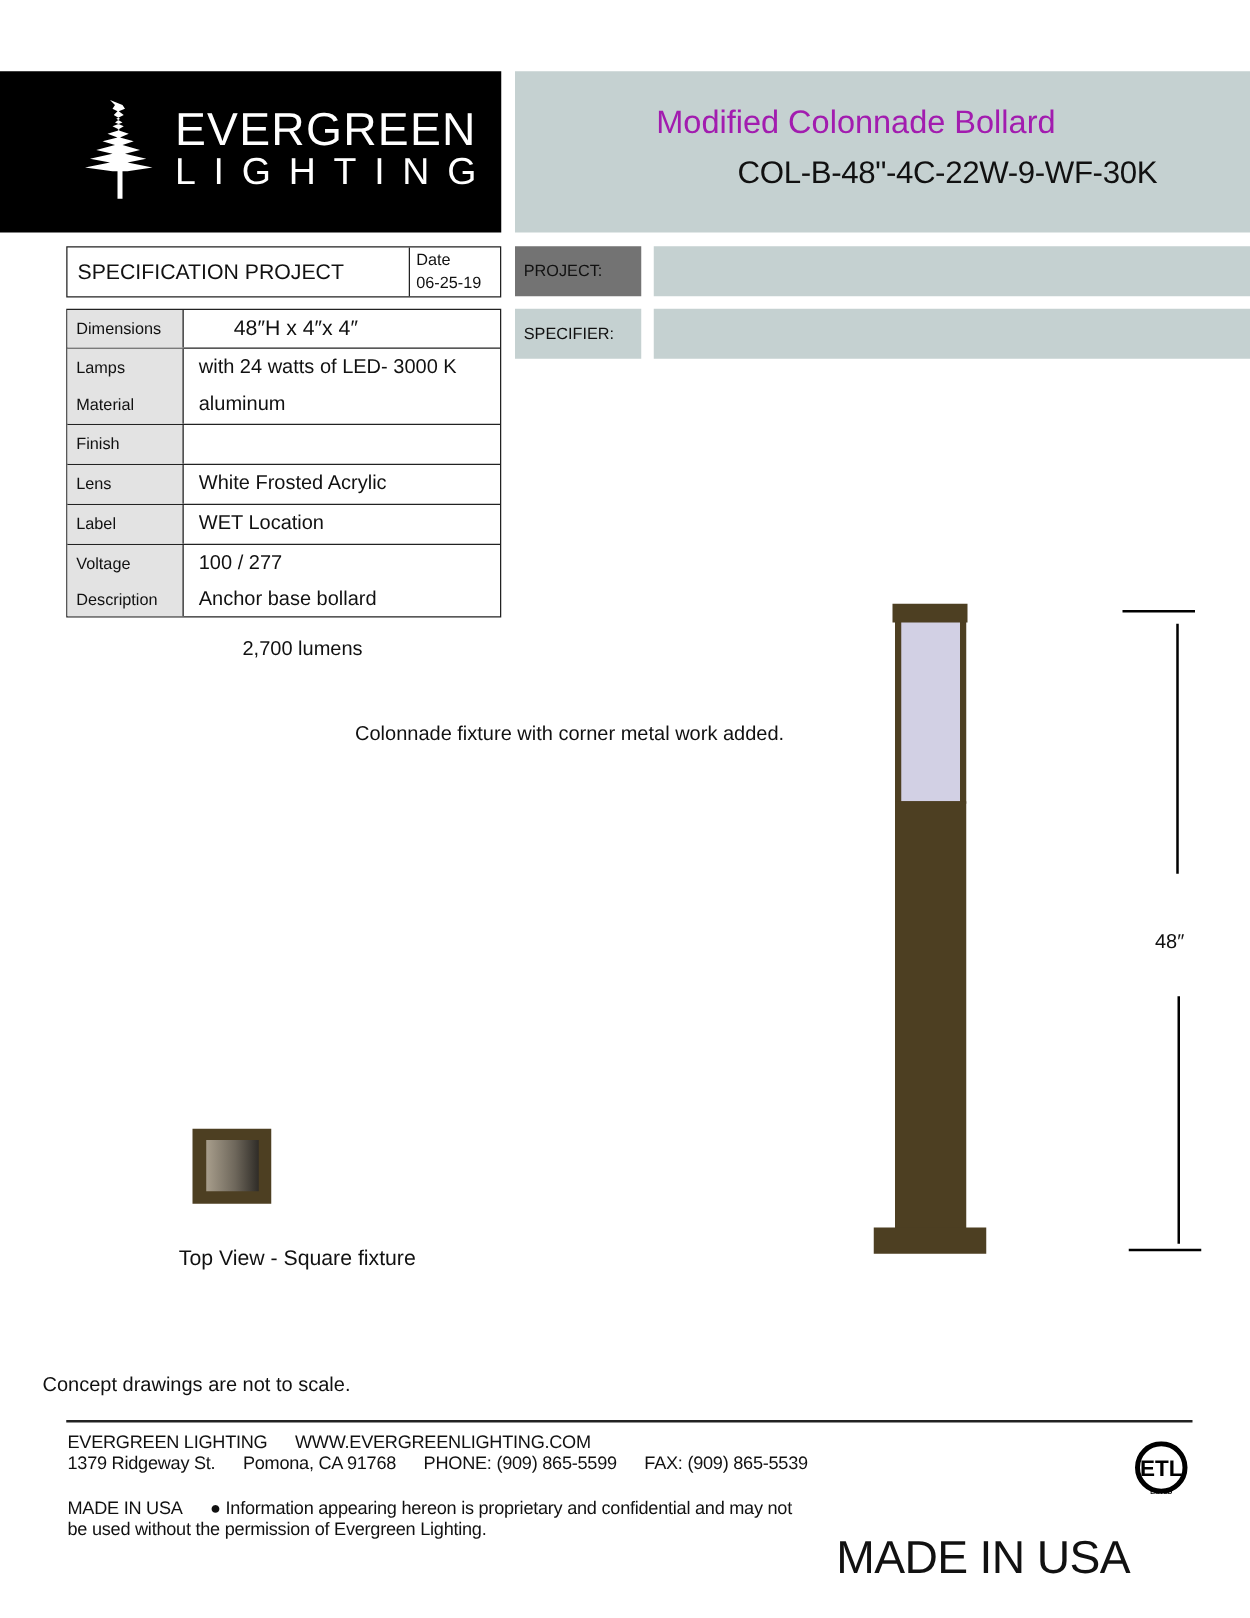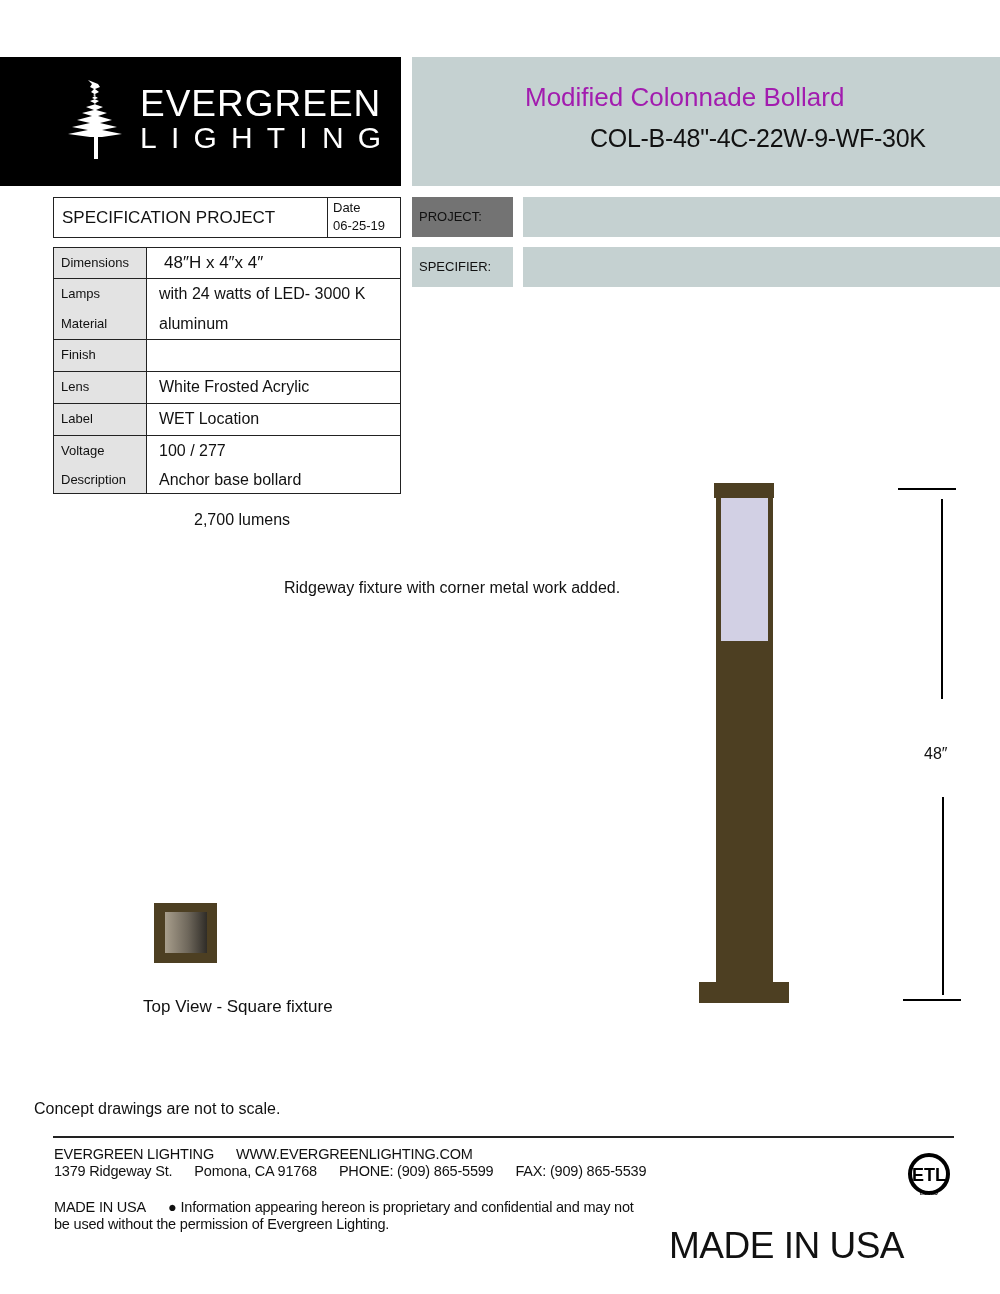--- a/index.html
+++ b/index.html
@@ -31,21 +31,21 @@
     .spec-field { left: 523px; top: 247px; width: 477px; height: 40px; background: #c5d1d1; }
 
     
     .spec-table { left: 53px; top: 247px; width: 348px; border: 1.5px solid #222; }
     .row { display: flex; border-top: 1.5px solid #222; }
     .row:first-child { border-top: none; }
     .cell-k { width: 93px; background: #e3e3e3; border-right: 1.5px solid #222; font-size: 13px; padding-left: 7px; }
     .cell-v { flex: 1; font-size: 16px; padding-left: 12px; }
     .line { display: block; }
     .r-dim .cell-k, .r-dim .cell-v { height: 30px; line-height: 30px; }
-    .r-dim .cell-v { padding-left: 17px; font-size: 17px; }
+    .r-dim .cell-v { padding-left: 40px; font-size: 17px; }
     .r-lamp .cell-k .line, .r-lamp .cell-v .line { height: 30px; line-height: 30px; }
     .r-one .cell-k, .r-one .cell-v { height: 31px; line-height: 30px; }
     .r-volt .cell-k .line, .r-volt .cell-v .line { height: 28.5px; line-height: 30px; }
 
     .lumens { left: 194px; top: 511px; font-size: 16px; }
     .caption { left: 284px; top: 579px; font-size: 16px; }
 
     
     .topview-outer { left: 154px; top: 903px; width: 63px; height: 60px; background: #4d3f22; }
     .topview-inner { left: 165px; top: 912px; width: 42px; height: 41px; background: linear-gradient(to right, #a89e8c, #6e675b 55%, #2f2c27); }
@@ -138,21 +138,21 @@
       <span class="line">Description</span>
     </div>
     <div class="cell-v">
       <span class="line">100 / 277</span>
       <span class="line">Anchor base bollard</span>
     </div>
   </div>
 </div>
 
 <div class="abs lumens">2,700 lumens</div>
-<div class="abs caption">Ridgeway fixture with corner metal work added.</div>
+<div class="abs caption">Colonnade fixture with corner metal work added.</div>
 
 <div class="abs topview-outer"></div>
 <div class="abs topview-inner"></div>
 <div class="abs topview-label">Top View - Square fixture</div>
 
 <div class="abs b-lens-frame"></div>
 <div class="abs b-lens"></div>
 <div class="abs b-cap"></div>
 <div class="abs b-shaft"></div>
 <div class="abs b-base"></div>

